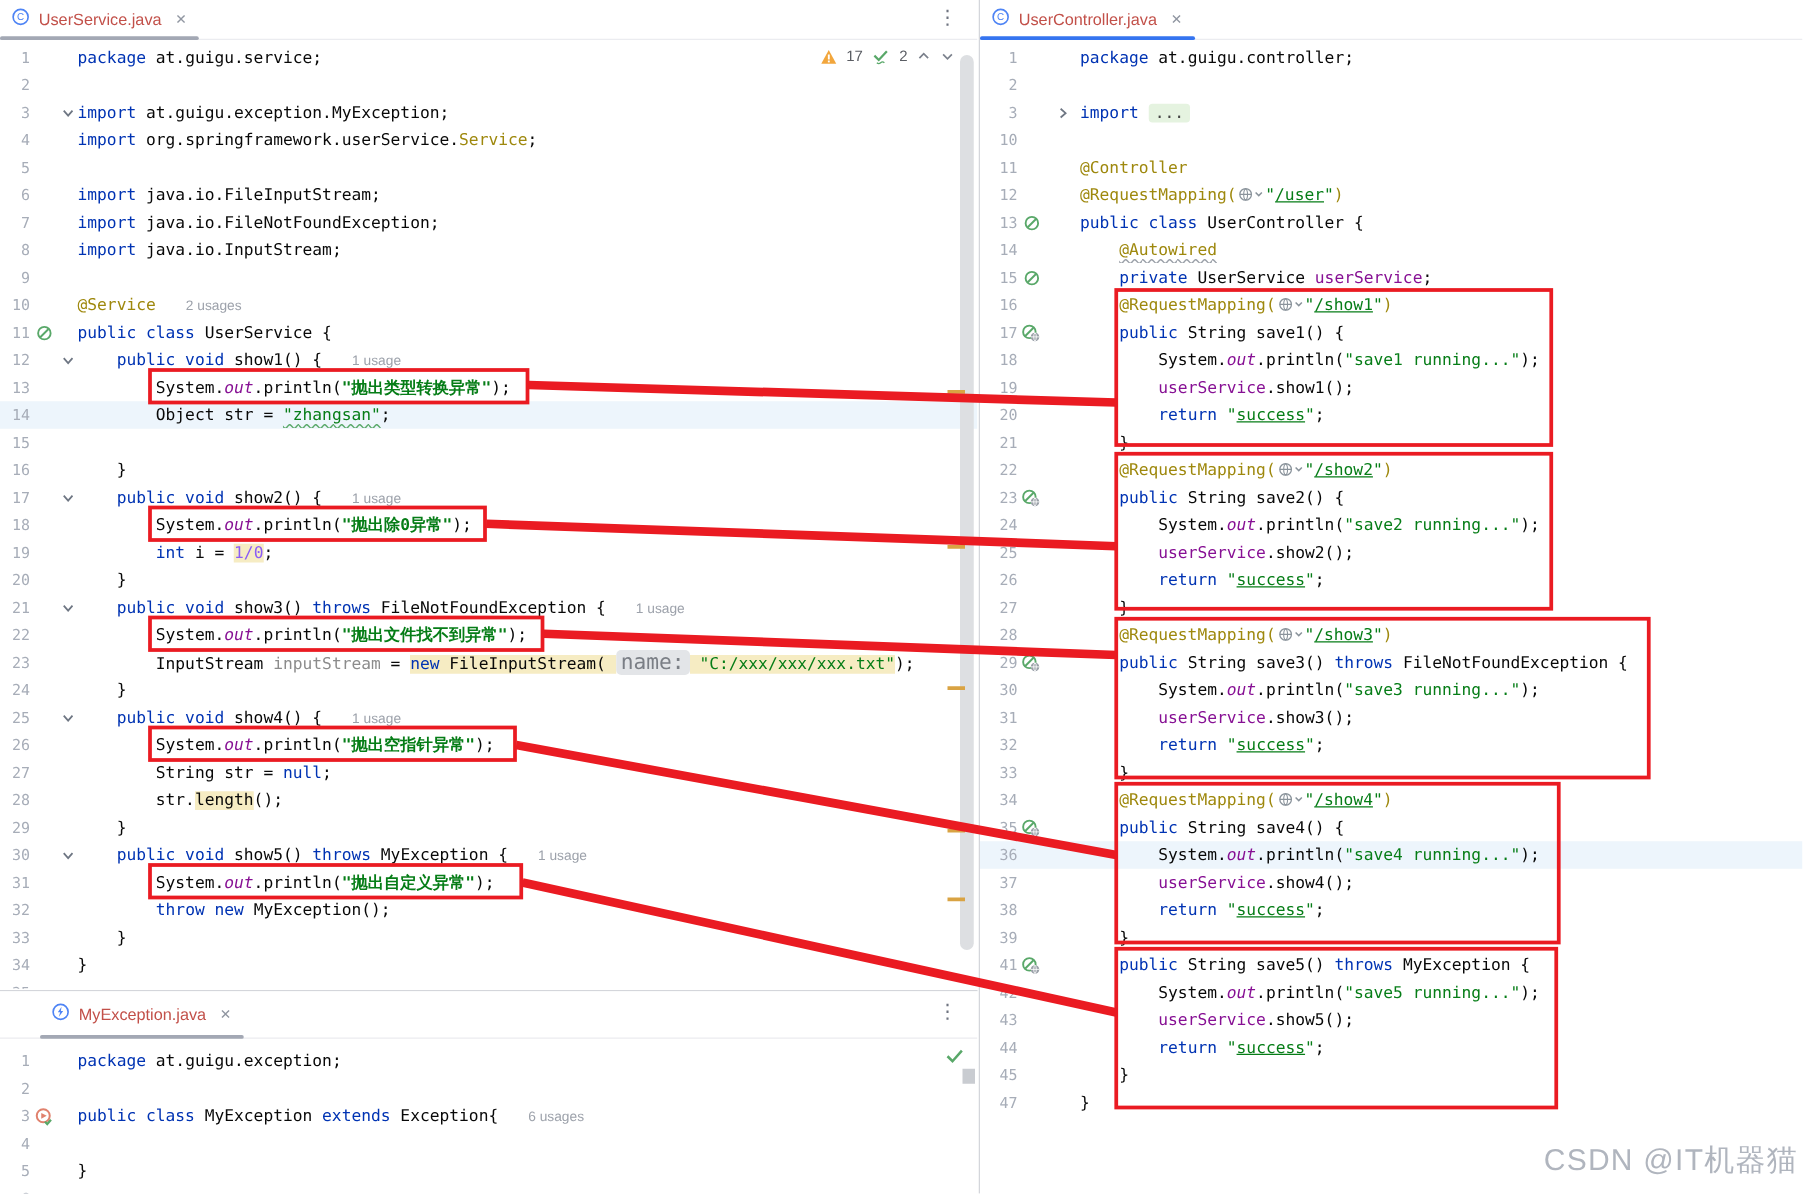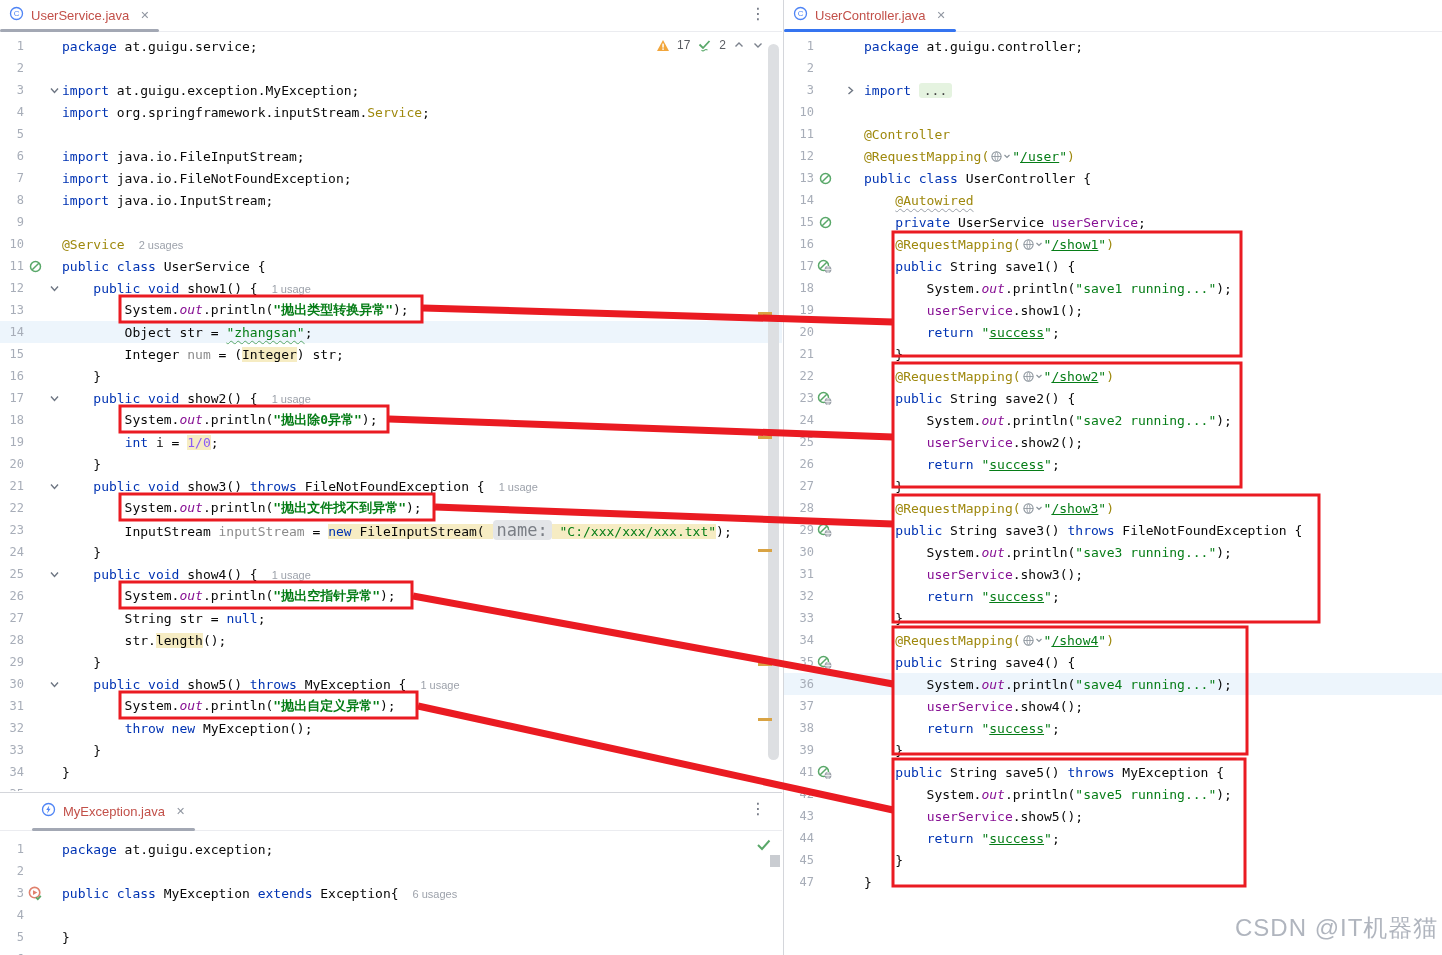--- a/index.html
+++ b/index.html
@@ -30,21 +30,21 @@
   
   .k{color:#0033b3;} .s{color:#067d17;} .a{color:#9e880d;} .f{color:#871094;}
   .fi{color:#871094;font-style:italic;} .g{color:#8c8c8c;} .n{color:#8b5cf6;}
   .p{color:#080808;}
   .w{background:#f6ecc3;} .b{font-weight:bold;}
   .u{text-decoration:underline;}
   .wavy{text-decoration:underline wavy #59a869;text-underline-offset:3px;text-decoration-thickness:1px;}
   .wavyg{text-decoration:underline wavy #9aa0a8;text-underline-offset:3px;text-decoration-thickness:1px;}
   .chip{background:#e3e5e8;color:#7a7e85;border-radius:4px;padding:0 4px;font-size:17px;}
   .chipfold{background:#e5f3e0;color:#444;border-radius:3px;padding:0 5px;}
-  .usage{font:11px "Liberation Sans",sans-serif;color:#9da2ab;margin-left:14px;}
+  .usage{font:11px "Liberation Sans",sans-serif;color:#9da2ab;margin-left:24px;}
   .iglobe{display:inline-flex;align-items:center;vertical-align:-2px;margin:0 1px;}
   
   .inspect{position:absolute;right:14px;top:36px;display:flex;align-items:center;gap:7px;
            background:#fff;padding:2px 4px;font:12px "Liberation Sans",sans-serif;color:#5a5d63;z-index:6;}
   .inspect .chev{cursor:pointer;display:flex;}
   .okwidget{position:absolute;right:10px;top:44px;z-index:6;}
   
   .sb-thumb{position:absolute;right:3px;top:44px;width:11px;height:716px;background:#dddfe2;border-radius:6px;z-index:4;}
   .sb-tick{position:absolute;right:10px;width:14px;height:3px;background:#d9a343;z-index:5;}
   .sb-mini{position:absolute;right:2px;top:62px;width:10px;height:12px;background:#c9ccd1;z-index:4;}
@@ -100,37 +100,37 @@
             <path d="M2.5 4.5L6 8l3.5-3.5" stroke="#7c828d" stroke-width="1.4" fill="none"></path>
           </svg>
         </span>
     </div>
     <div class="rows" id="rows-service">
         <div class="row"><span class="lnum">1</span><span class="gico"></span><span class="gfold"></span><span class="codet"><span class="k">package</span><span class="p"> at.guigu.service;</span></span></div>
         <div class="row"><span class="lnum">2</span><span class="gico"></span><span class="gfold"></span><span class="codet"></span></div>
         <div class="row"><span class="lnum">3</span><span class="gico"></span><span class="gfold"><svg width="11" height="11" viewBox="0 0 11 11">
               <path d="M2 3.5l3.5 4L9 3.5" stroke="#6e7683" stroke-width="1.4" fill="none"></path>
             </svg></span><span class="codet"><span class="k">import</span><span class="p"> at.guigu.exception.MyException;</span></span></div>
-        <div class="row"><span class="lnum">4</span><span class="gico"></span><span class="gfold"></span><span class="codet"><span class="k">import</span><span class="p"> org.springframework.inputStream.</span><span class="a">Service</span><span class="p">;</span></span></div>
+        <div class="row"><span class="lnum">4</span><span class="gico"></span><span class="gfold"></span><span class="codet"><span class="k">import</span><span class="p"> org.springframework.userService.</span><span class="a">Service</span><span class="p">;</span></span></div>
         <div class="row"><span class="lnum">5</span><span class="gico"></span><span class="gfold"></span><span class="codet"></span></div>
         <div class="row"><span class="lnum">6</span><span class="gico"></span><span class="gfold"></span><span class="codet"><span class="k">import</span><span class="p"> java.io.FileInputStream;</span></span></div>
         <div class="row"><span class="lnum">7</span><span class="gico"></span><span class="gfold"></span><span class="codet"><span class="k">import</span><span class="p"> java.io.FileNotFoundException;</span></span></div>
         <div class="row"><span class="lnum">8</span><span class="gico"></span><span class="gfold"></span><span class="codet"><span class="k">import</span><span class="p"> java.io.InputStream;</span></span></div>
         <div class="row"><span class="lnum">9</span><span class="gico"></span><span class="gfold"></span><span class="codet"></span></div>
         <div class="row"><span class="lnum">10</span><span class="gico"></span><span class="gfold"></span><span class="codet"><span class="a">@Service</span><span class="usage">2 usages</span></span></div>
         <div class="row"><span class="lnum">11</span><span class="gico"><svg width="13" height="13" viewBox="0 0 13 13">
               <circle cx="6.5" cy="6.5" r="5" fill="none" stroke="#59a869" stroke-width="1.5"></circle>
               <line x1="9.8" y1="3.2" x2="3.2" y2="9.8" stroke="#59a869" stroke-width="1.5"></line>
             </svg></span><span class="gfold"></span><span class="codet"><span class="k">public class</span><span class="p"> UserService {</span></span></div>
         <div class="row"><span class="lnum">12</span><span class="gico"></span><span class="gfold"><svg width="11" height="11" viewBox="0 0 11 11">
               <path d="M2 3.5l3.5 4L9 3.5" stroke="#6e7683" stroke-width="1.4" fill="none"></path>
             </svg></span><span class="codet"><span class="p">    </span><span class="k">public void</span><span class="p"> show1() {</span><span class="usage">1 usage</span></span></div>
         <div class="row"><span class="lnum">13</span><span class="gico"></span><span class="gfold"></span><span class="codet"><span class="p">        System.</span><span class="fi">out</span><span class="p">.println(</span><span class="s b">"抛出类型转换异常"</span><span class="p">);</span></span></div>
         <div class="row caret"><span class="lnum">14</span><span class="gico"></span><span class="gfold"></span><span class="codet"><span class="p">        Object str = </span><span class="s wavy">"zhangsan"</span><span class="p">;</span></span></div>
-        <div class="row"><span class="lnum">15</span><span class="gico"></span><span class="gfold"></span><span class="codet"><span class="p">        Integer </span><span class="g">num</span><span class="p"> = (</span><span class="w">Integer</span><span class="p">) str;</span></span></div>
+        <div class="row"><span class="lnum">15</span><span class="gico"></span><span class="gfold"></span></div>
         <div class="row"><span class="lnum">16</span><span class="gico"></span><span class="gfold"></span><span class="codet"><span class="p">    }</span></span></div>
         <div class="row"><span class="lnum">17</span><span class="gico"></span><span class="gfold"><svg width="11" height="11" viewBox="0 0 11 11">
               <path d="M2 3.5l3.5 4L9 3.5" stroke="#6e7683" stroke-width="1.4" fill="none"></path>
             </svg></span><span class="codet"><span class="p">    </span><span class="k">public void</span><span class="p"> show2() {</span><span class="usage">1 usage</span></span></div>
         <div class="row"><span class="lnum">18</span><span class="gico"></span><span class="gfold"></span><span class="codet"><span class="p">        System.</span><span class="fi">out</span><span class="p">.println(</span><span class="s b">"抛出除0异常"</span><span class="p">);</span></span></div>
         <div class="row"><span class="lnum">19</span><span class="gico"></span><span class="gfold"></span><span class="codet"><span class="p">        </span><span class="k">int</span><span class="p"> i = </span><span class="w n">1/0</span><span class="p">;</span></span></div>
         <div class="row"><span class="lnum">20</span><span class="gico"></span><span class="gfold"></span><span class="codet"><span class="p">    }</span></span></div>
         <div class="row"><span class="lnum">21</span><span class="gico"></span><span class="gfold"><svg width="11" height="11" viewBox="0 0 11 11">
               <path d="M2 3.5l3.5 4L9 3.5" stroke="#6e7683" stroke-width="1.4" fill="none"></path>
             </svg></span><span class="codet"><span class="p">    </span><span class="k">public void</span><span class="p"> show3() </span><span class="k">throws</span><span class="p"> FileNotFoundException {</span><span class="usage">1 usage</span></span></div>

